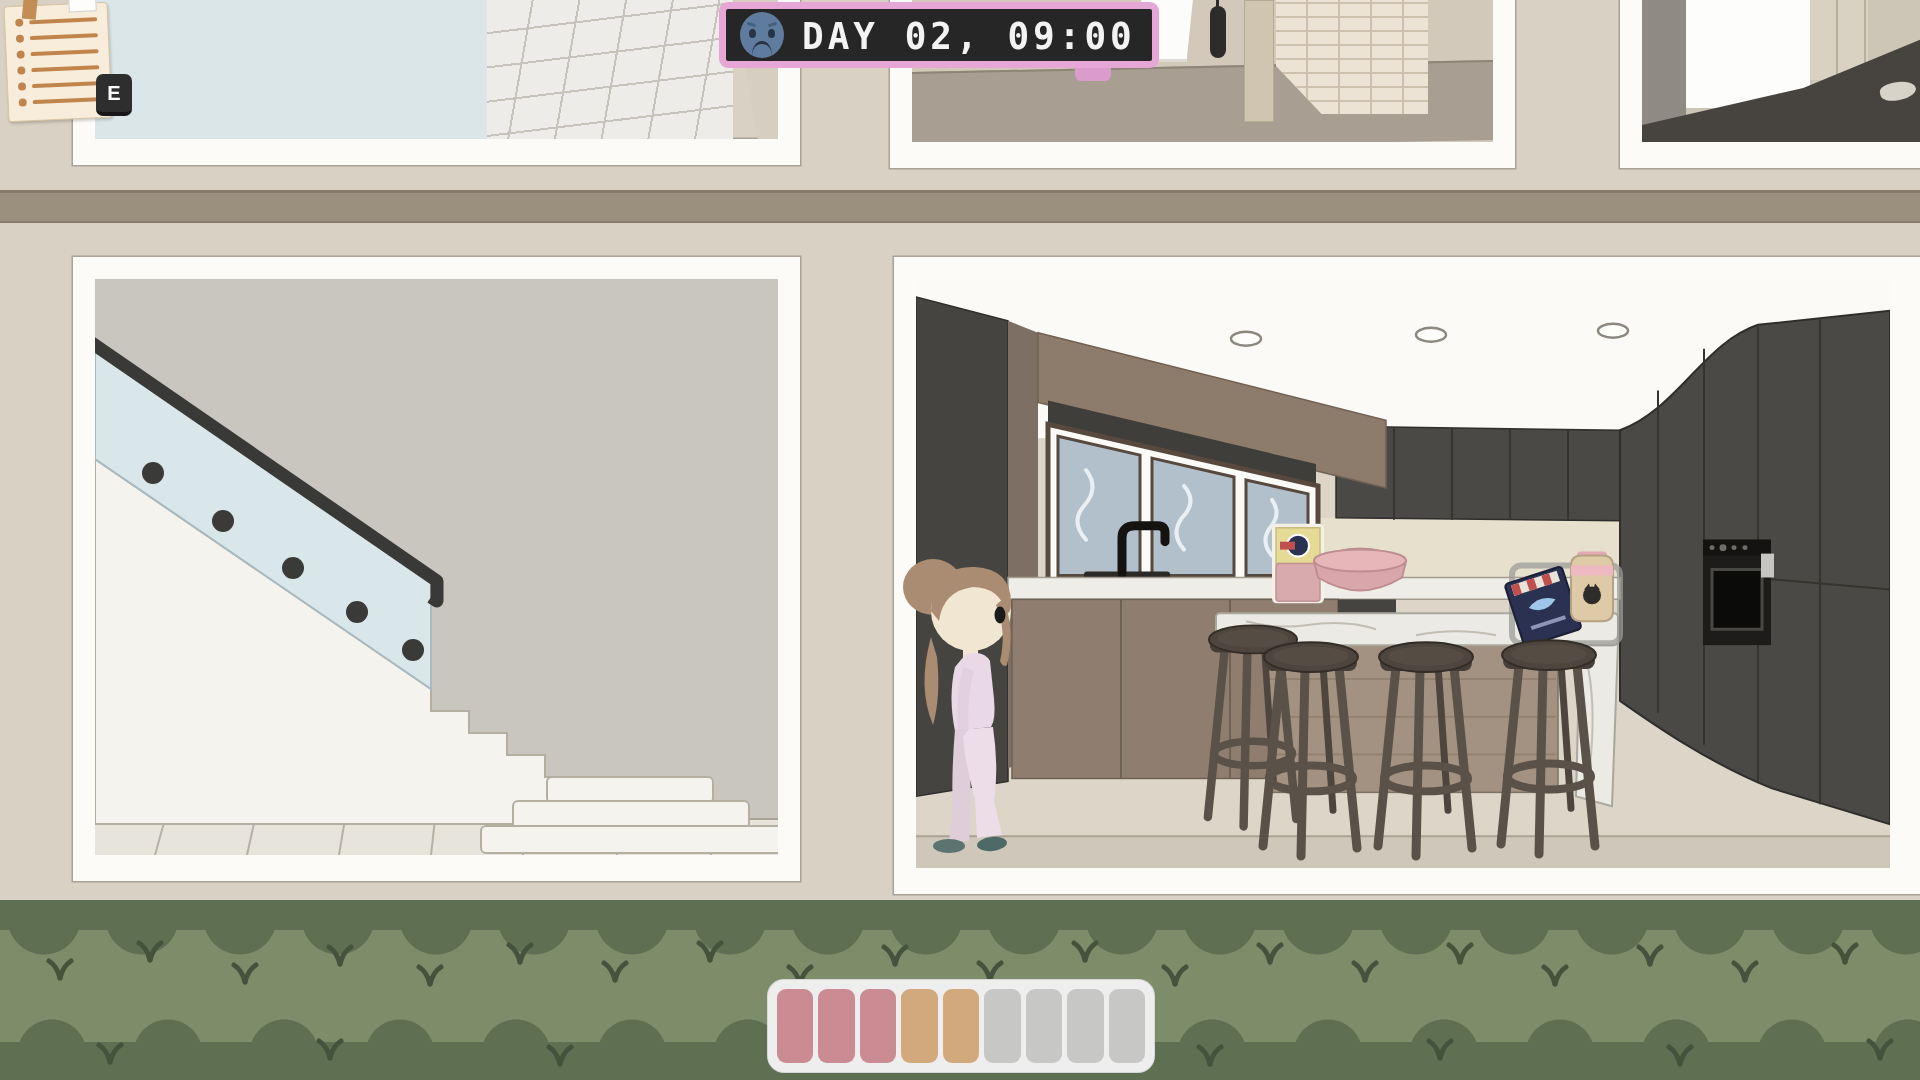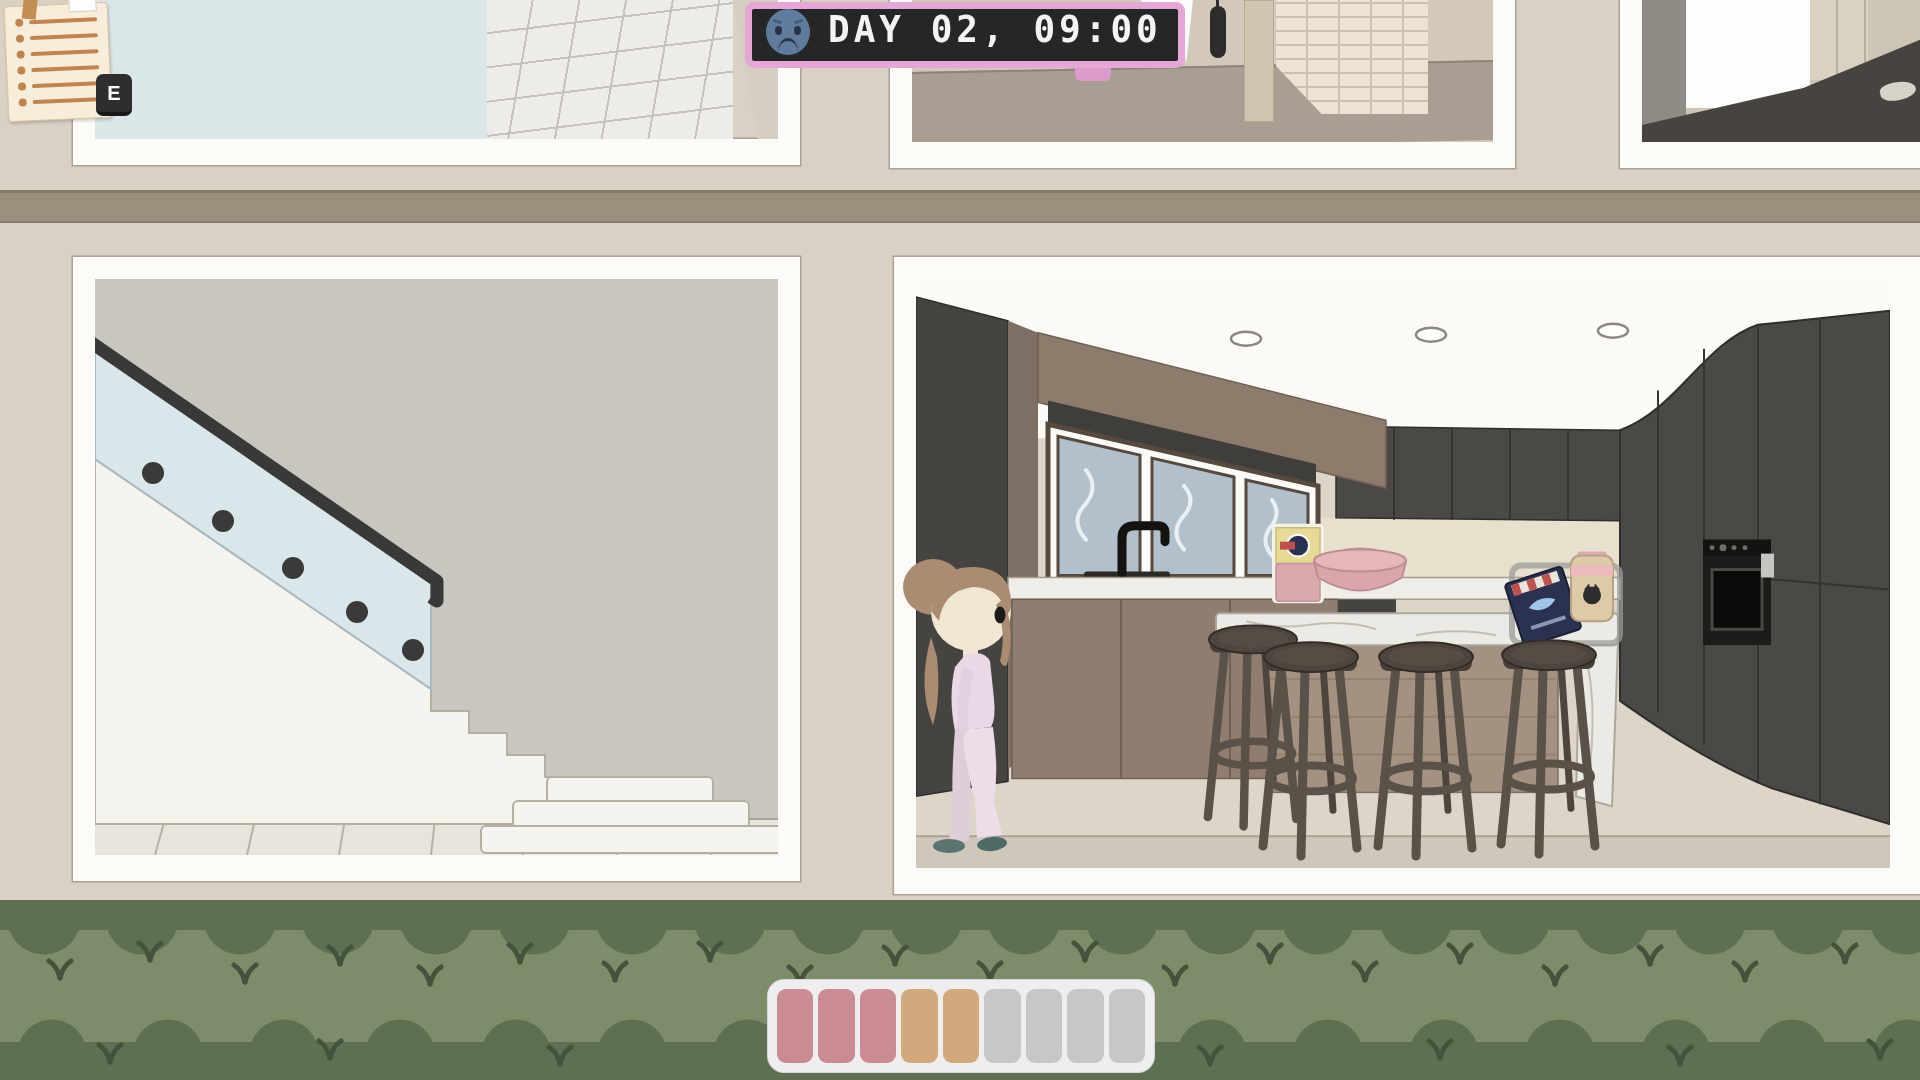--- a/index.html
+++ b/index.html
@@ -62,22 +62,22 @@
   .bed-floor{position:absolute;inset:0;background:#47443f;
     clip-path:polygon(0 88%,58% 62%,100% 28%,100% 100%,0 100%);}
   .bed-obj{position:absolute;right:4px;top:58%;width:36px;height:18px;background:#d8d3c8;
     border-radius:40% 60% 50% 50%;transform:rotate(-12deg);}
 
   .room-stairs{left:73px;top:257px;width:727px;height:624px;border-width:22px;border-bottom-width:26px;}
   .room-kitchen{left:894px;top:257px;width:1026px;height:637px;
     border-left-width:22px;border-top-width:22px;border-bottom-width:26px;border-right-width:30px;}
 
   
-  .clock{position:absolute;left:745px;top:2px;width:440px;height:66px;box-sizing:border-box;
-    background:#262626;border:7px solid #e7a7d6;border-radius:9px;display:flex;
+  .clock{position:absolute;left:719px;top:2px;width:440px;height:66px;box-sizing:border-box;
+    background:#262626;border:7px solid #e7a7d6;border-radius:9px;display:flex;align-items:center;
     gap:18px;padding:0 14px;z-index:60;}
   .clock-foot{position:absolute;left:1075px;top:66px;width:36px;height:15px;background:#dc9ccb;
     border-radius:0 0 6px 6px;z-index:59;}
   .face{position:relative;width:44px;height:46px;border-radius:50%;background:#5f7b9d;flex:0 0 auto;}
   .face .eye{position:absolute;top:17px;width:7px;height:9px;border-radius:50%;background:#273447;}
   .face .eye.l{left:9px}.face .eye.r{right:9px}
   .face .brow{position:absolute;top:11px;width:9px;height:3px;background:#45607e;border-radius:2px;}
   .face .brow.l{left:7px;transform:rotate(18deg)}.face .brow.r{right:7px;transform:rotate(-18deg)}
   .face .mouth{position:absolute;left:50%;top:29px;width:20px;height:11px;margin-left:-10px;
     border-top:3.5px solid #273447;border-radius:50% 50% 0 0/100% 100% 0 0;}

